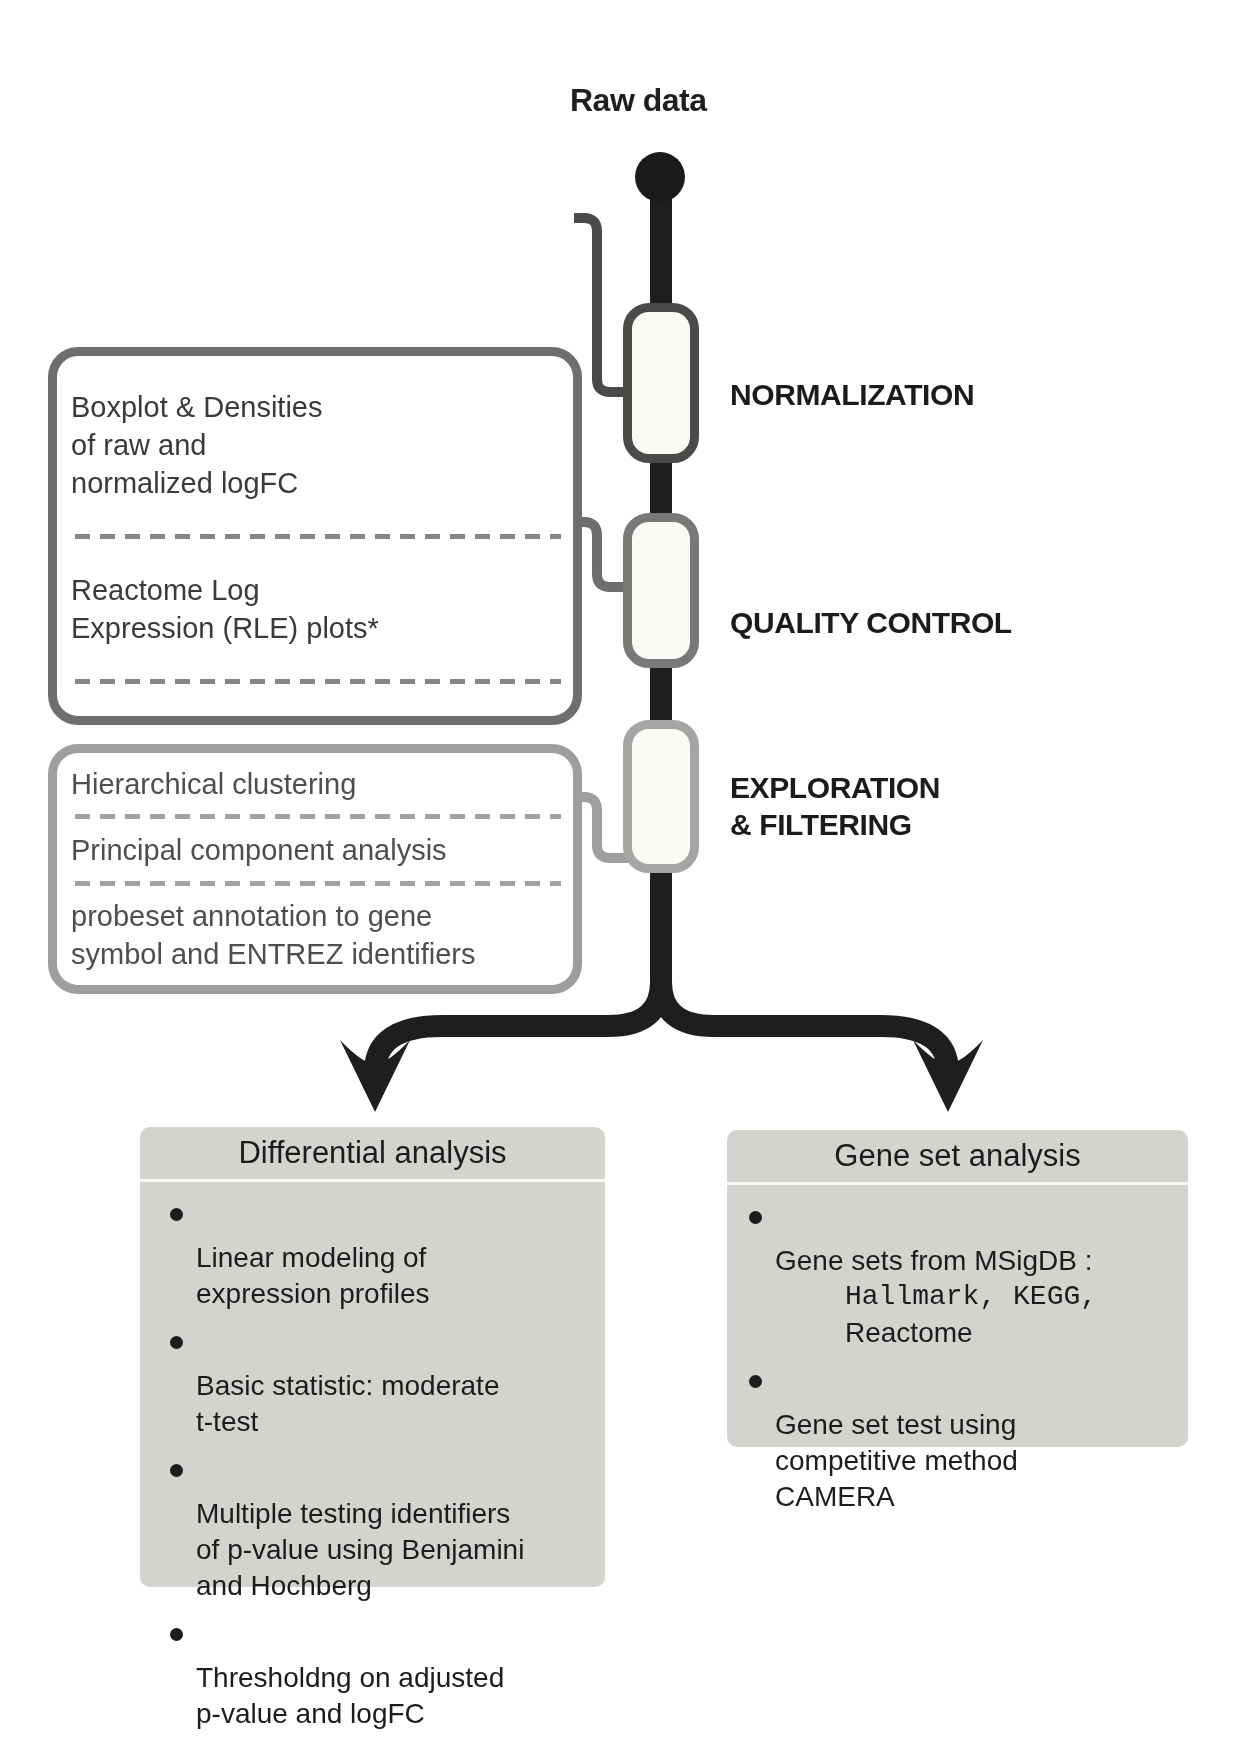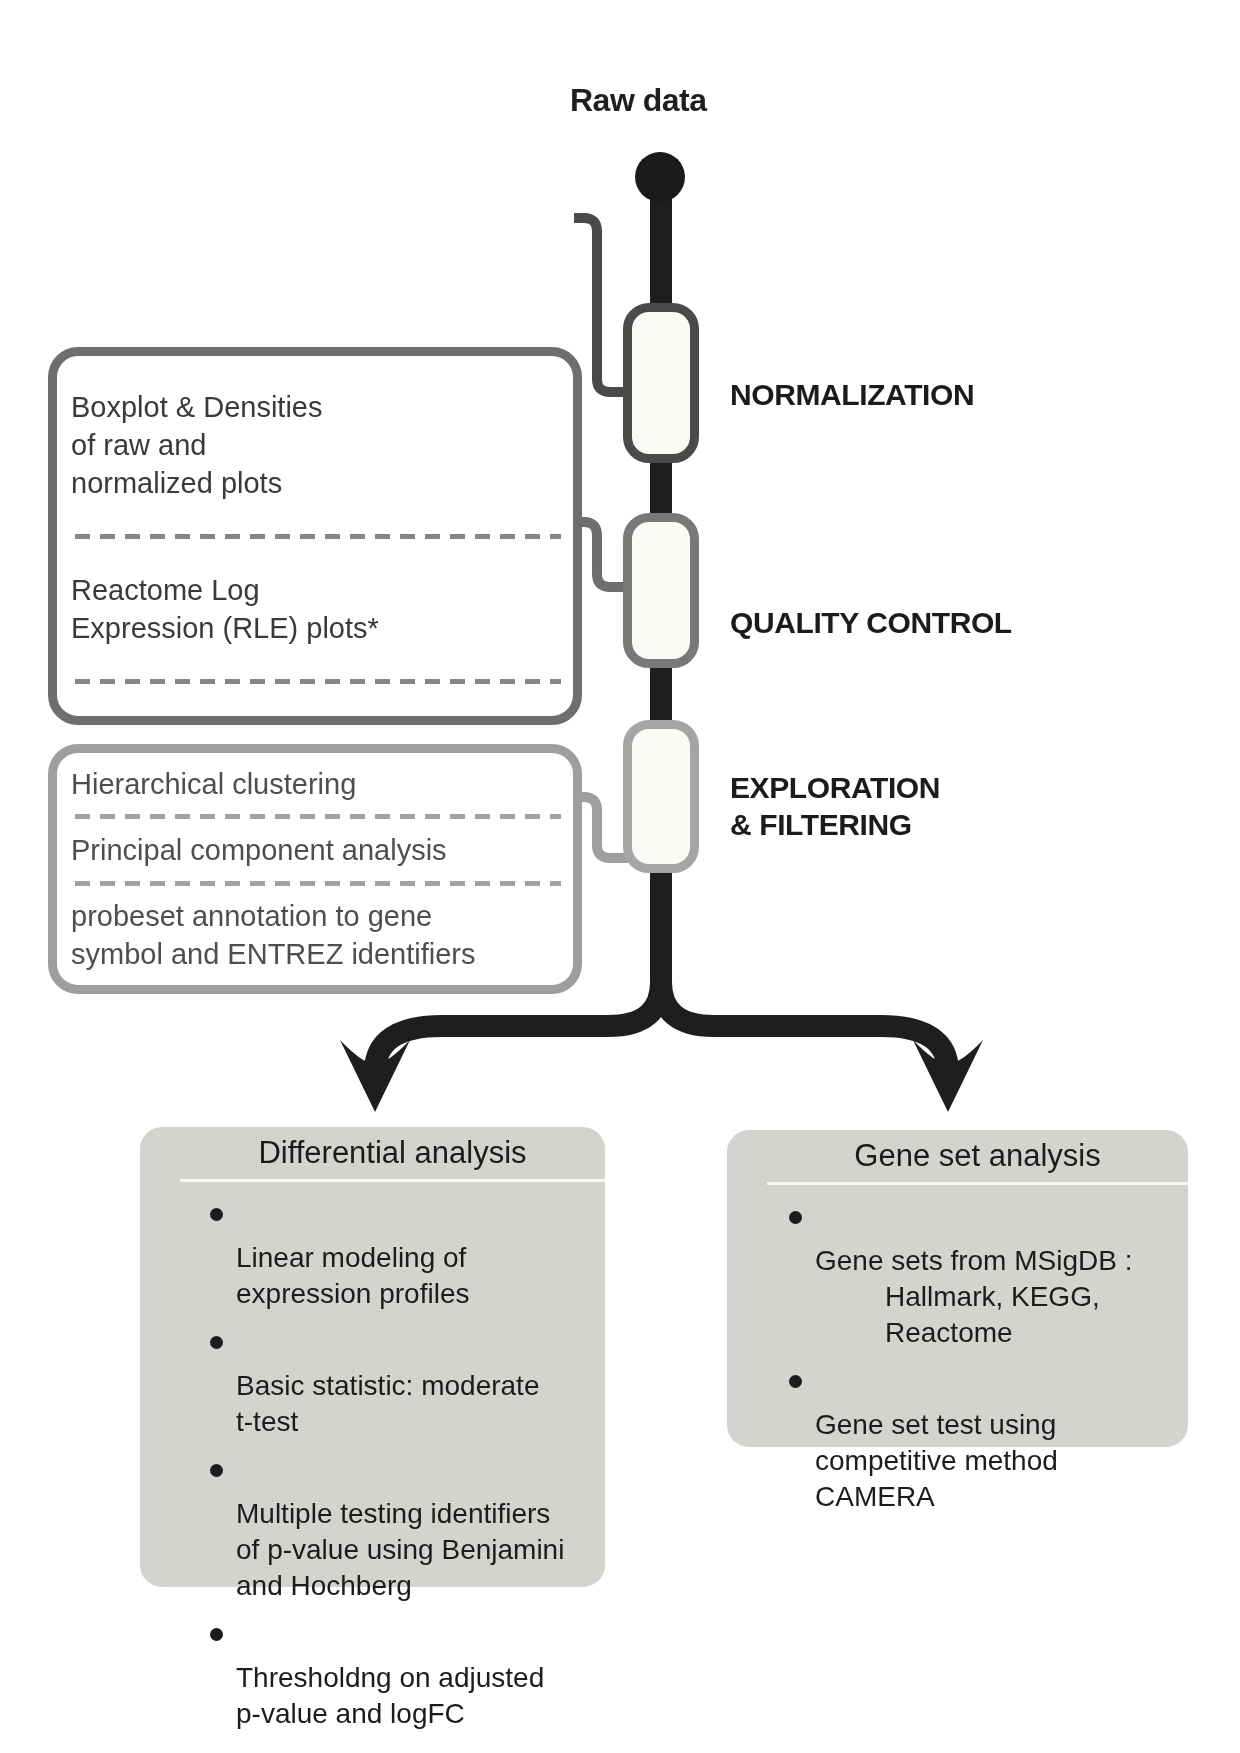--- a/index.html
+++ b/index.html
@@ -59,22 +59,22 @@
   .stage-label{
     position:absolute;left:730px;z-index:3;
     font-size:30px;font-weight:bold;color:#1b1b1b;letter-spacing:-0.4px;line-height:37px;
   }
   .stage-label.l1{top:376px;}
   .stage-label.l2{top:560px;margin-top:44px;}
   .stage-label.l3{top:769px;}
 
   
   .panel{
-    position:absolute;background:var(--panel-fill);border-radius:22px;
-    box-sizing:border-box;z-index:2;color:var(--text-dark);padding-left:40px;
+    position:absolute;background:var(--panel-fill);border-radius:10px;
+    box-sizing:border-box;z-index:2;color:var(--text-dark);
   }
   .panel.p1{left:140px;top:1127px;width:465px;height:460px;}
   .panel.p2{left:727px;top:1130px;width:461px;height:317px;}
   .panel-title{
     height:52px;display:flex;align-items:center;justify-content:center;
     font-size:31px;border-bottom:3px solid #f7f7f4;
   }
   .bullets{padding:14px 6px 0 0;display:flex;flex-direction:column;gap:12px;}
   .p1 .bullets{padding-left:30px;}
   .p2 .bullets{padding-left:22px;}
@@ -106,21 +106,21 @@
     <path d="M574,797 L584,797 Q597,797 597,810 L597,845 Q597,858 610,858 L628,858" stroke="var(--box3-border)" stroke-width="10" fill="none"></path>
   </svg>
 
   <div class="raw-label">Raw data</div>
 
   <div class="pbox b2">
     <div class="pbox-inner">
         <div class="sec">
           <div>Boxplot &amp; Densities</div>
           <div>of raw and</div>
-          <div>normalized plots</div>
+          <div>normalized logFC</div>
         </div>
         <div class="dash"></div>
         <div class="sec">
           <div>Reactome Log</div>
           <div>Expression (RLE) plots*</div>
         </div>
         <div class="dash"></div>
       </div>
   </div>
   <div class="pbox b3">
@@ -189,21 +189,21 @@
         </div>
       </div>
   </div>
   <div class="panel p2">
     <div class="panel-title">Gene set analysis</div>
     <div class="bullets">
         <div class="bullet">
           <span class="bdot"></span>
           <div class="btxt">
             <div>Gene sets from MSigDB :</div>
-            <div style="margin-left: 70px;">Hallmark, KEGG,</div>
+            <div style="margin-left: 70px; font-family: Liberation Mono, monospace;">Hallmark, KEGG,</div>
             <div style="margin-left: 70px;">Reactome</div>
           </div>
         </div>
         <div class="bullet">
           <span class="bdot"></span>
           <div class="btxt">
             <div>Gene set test using</div>
             <div>competitive method</div>
             <div>CAMERA</div>
           </div>

